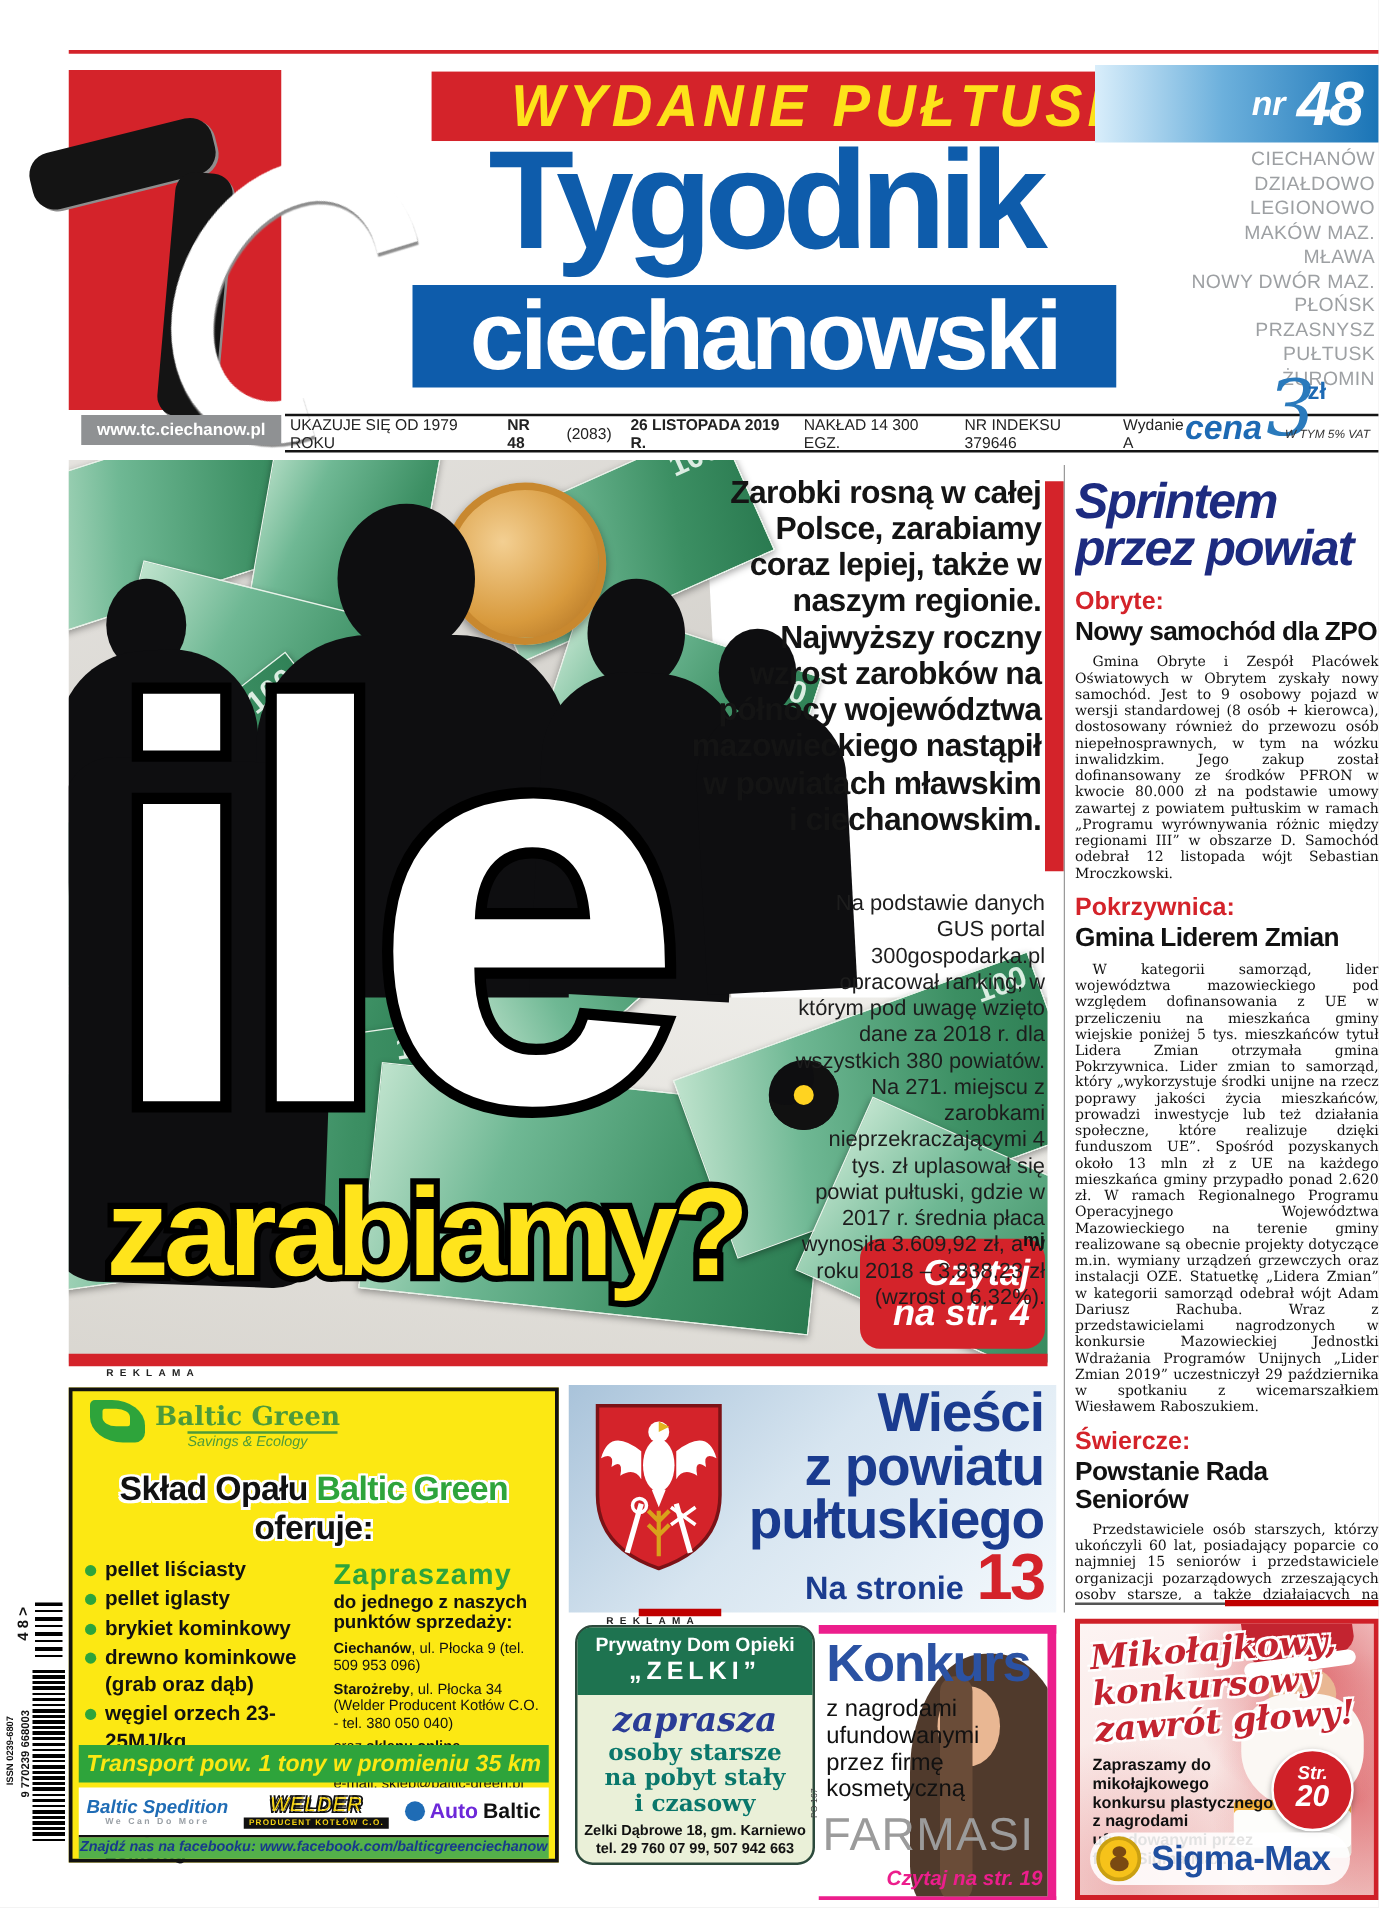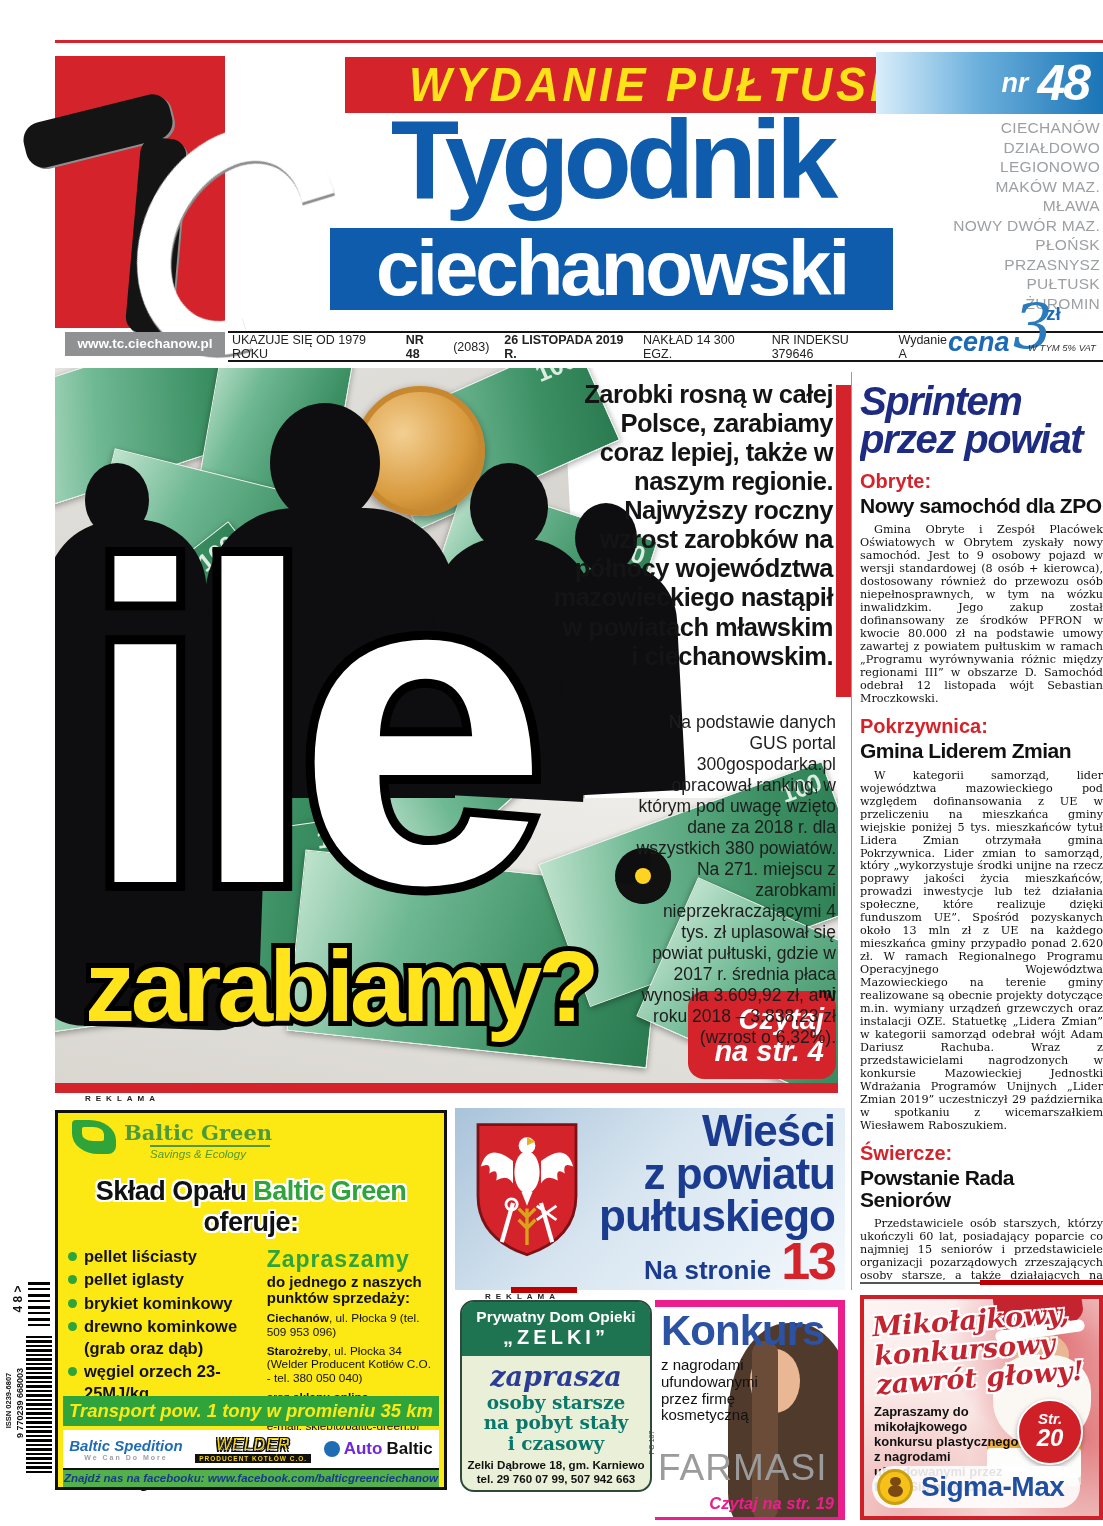--- a/index.html
+++ b/index.html
@@ -164,21 +164,21 @@
   .zk-code{position:absolute;right:-14px;bottom:44px;font-size:7px;transform:rotate(-90deg);color:#444;}
 
   
   .ad-farmasi{left:655px;top:1300px;width:190px;height:220px;background:#fff;border-top:7px solid #ec1e8c;
               border-right:7px solid #ec1e8c;border-bottom:3px solid #ec1e8c;box-sizing:border-box;overflow:hidden;}
   .fm-hair{position:absolute;right:-18px;top:16px;width:128px;height:210px;background:#503a2c;
            border-radius:60px 60px 26px 26px/95px 95px 40px 40px;}
   .fm-hair2{position:absolute;right:60px;top:34px;width:26px;height:180px;background:#6a4c38;border-radius:12px;}
   .fm-face{position:absolute;right:38px;top:42px;width:50px;height:64px;background:#e9b793;border-radius:50%;}
   .fm-title{position:relative;color:#2b52a3;font-size:42px;font-weight:700;padding:0 0 2px 6px;letter-spacing:-1px;}
-  .fm-sub{position:relative;font-size:15px;line-height:1.12;padding-left:6px;width:112px;color:#111;}
+  .fm-sub{position:relative;font-size:19px;line-height:1.12;padding-left:6px;width:112px;color:#111;}
   .fm-brand{position:absolute;left:3px;bottom:28px;font-size:37px;color:#9b9b9b;letter-spacing:1px;}
   .fm-read{position:absolute;right:4px;bottom:4px;color:#ec1e8c;font-style:italic;font-weight:900;font-size:16.5px;}
 
   
   .ad-sigma{left:860px;top:1295px;width:243px;height:225px;box-sizing:border-box;border:4px solid #cf2028;
             overflow:hidden;background:
             radial-gradient(circle at 82% 18%,rgba(207,32,40,.55),transparent 42%),
             radial-gradient(circle at 95% 65%,rgba(207,32,40,.5),transparent 45%),
             radial-gradient(circle at 15% 95%,rgba(207,32,40,.22),transparent 40%),
             linear-gradient(160deg,#fdf4f3,#f4d7d4);}

